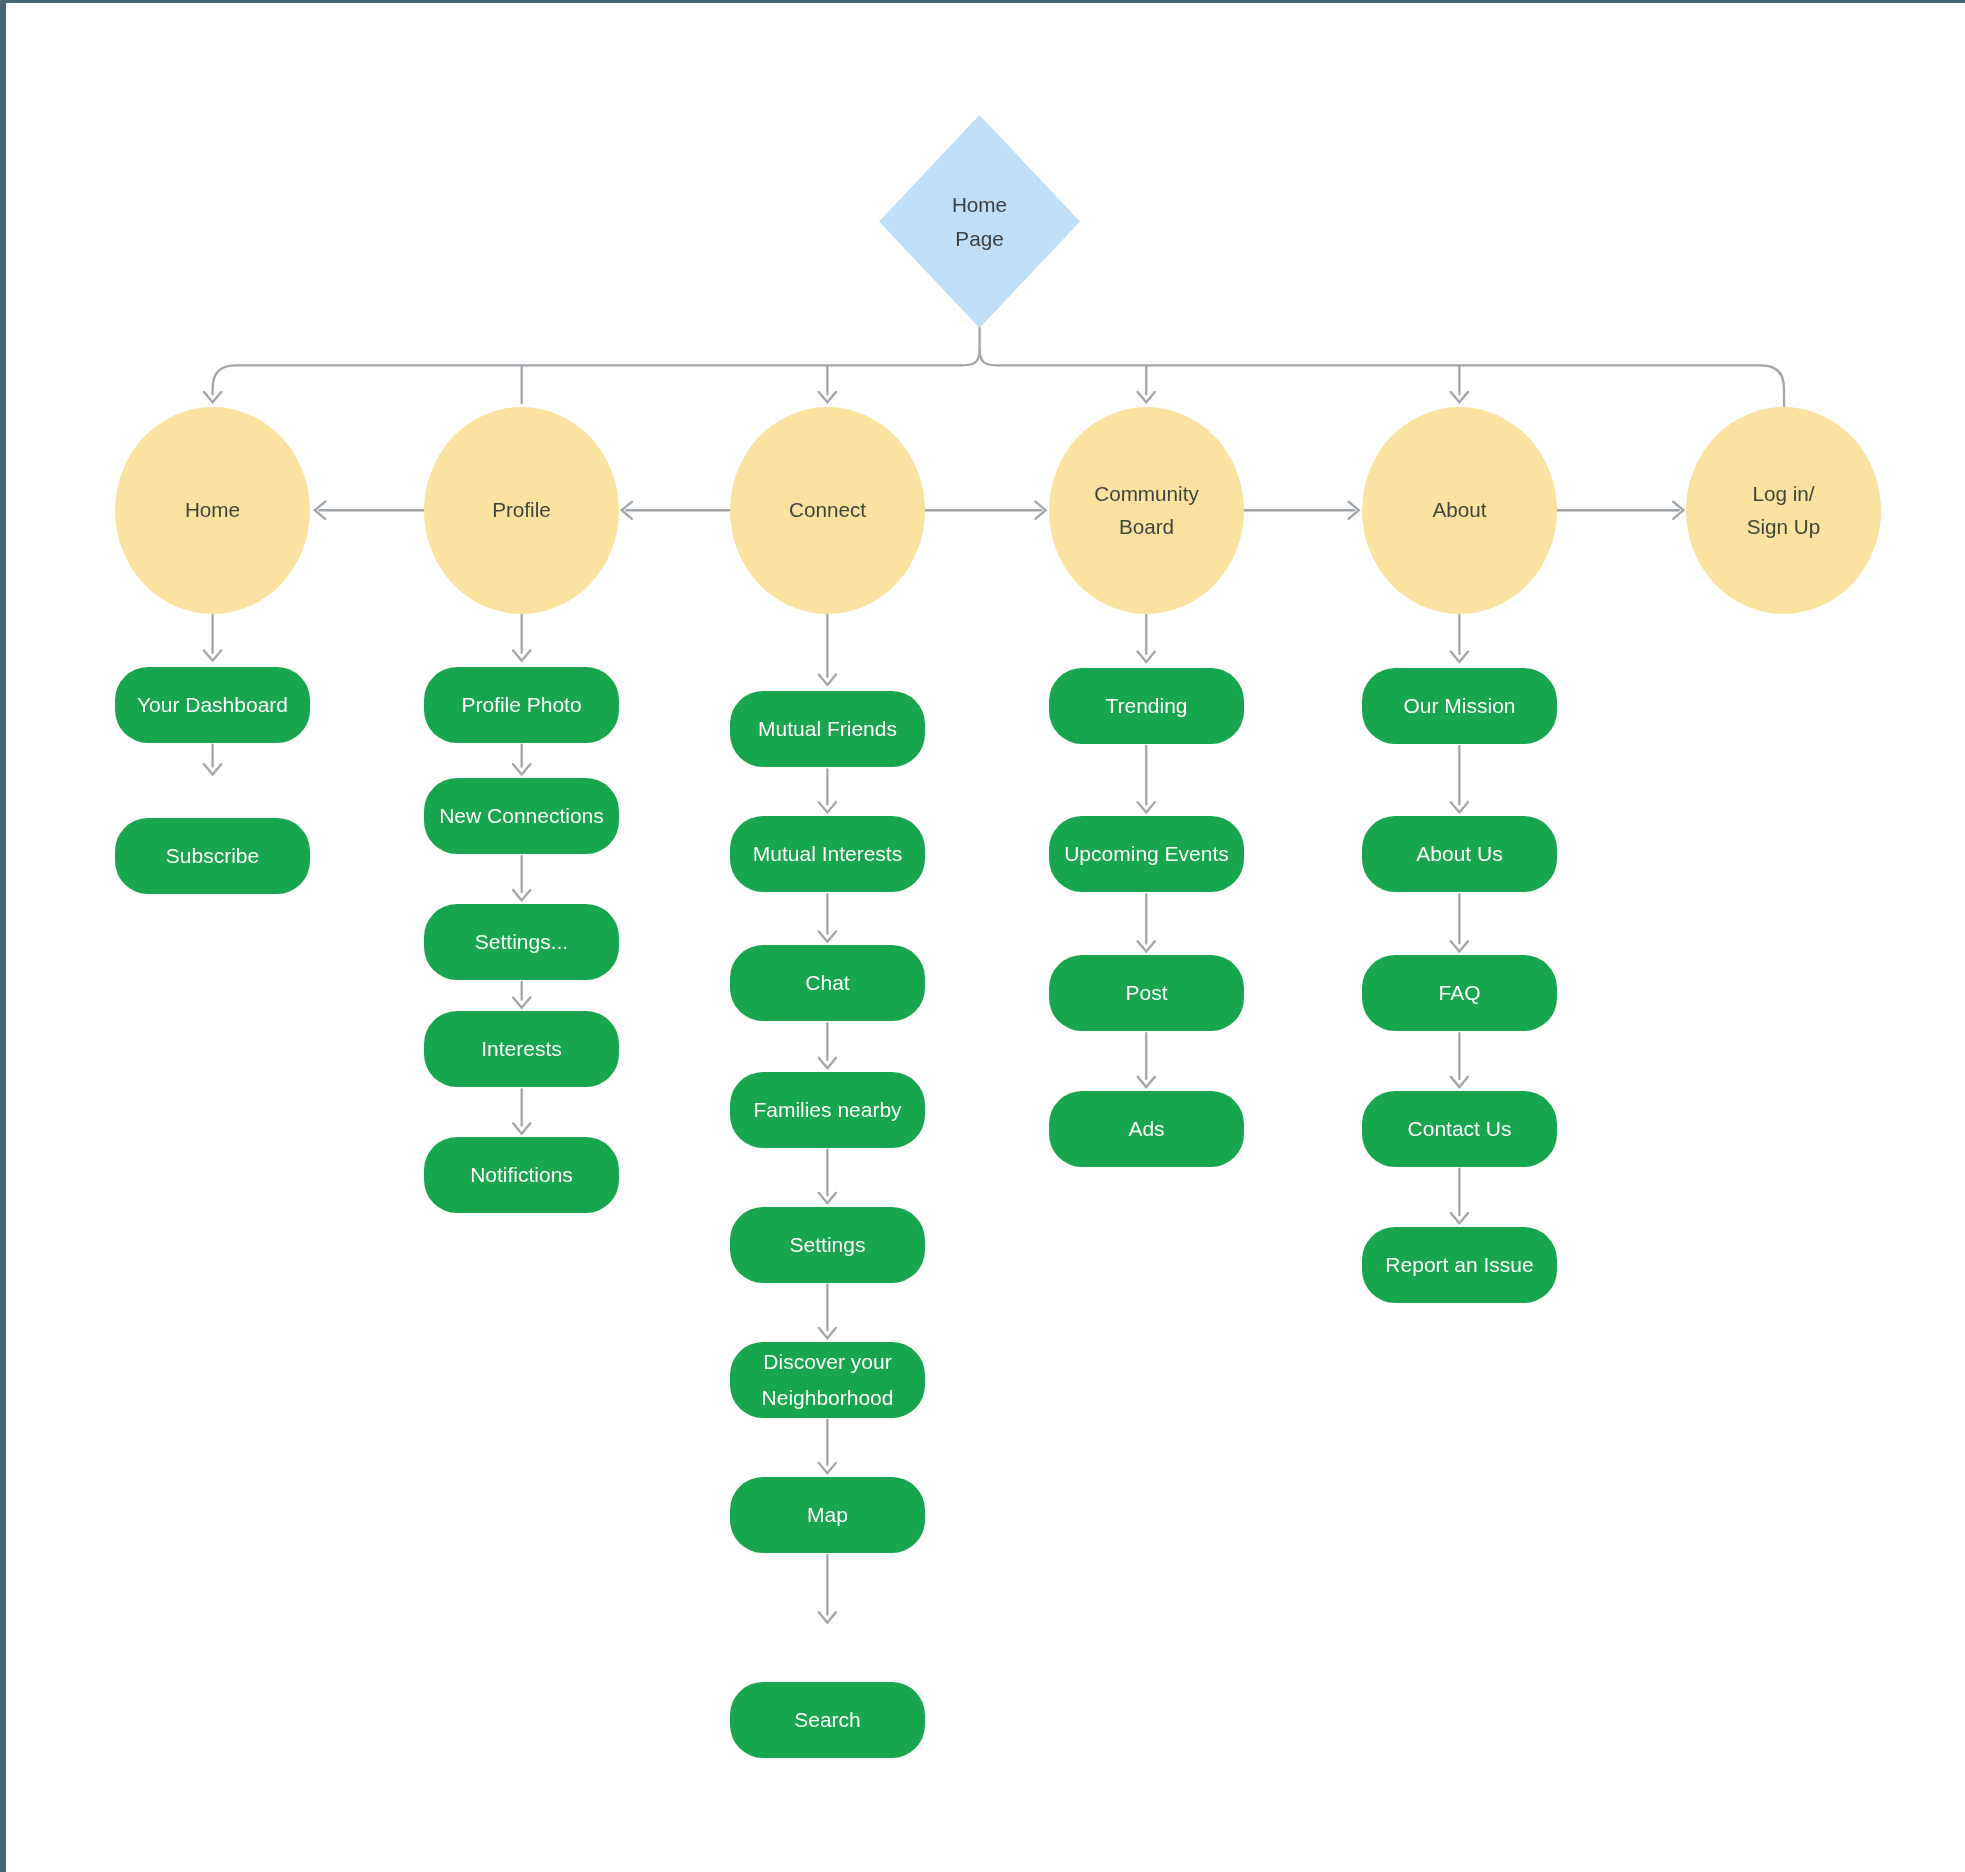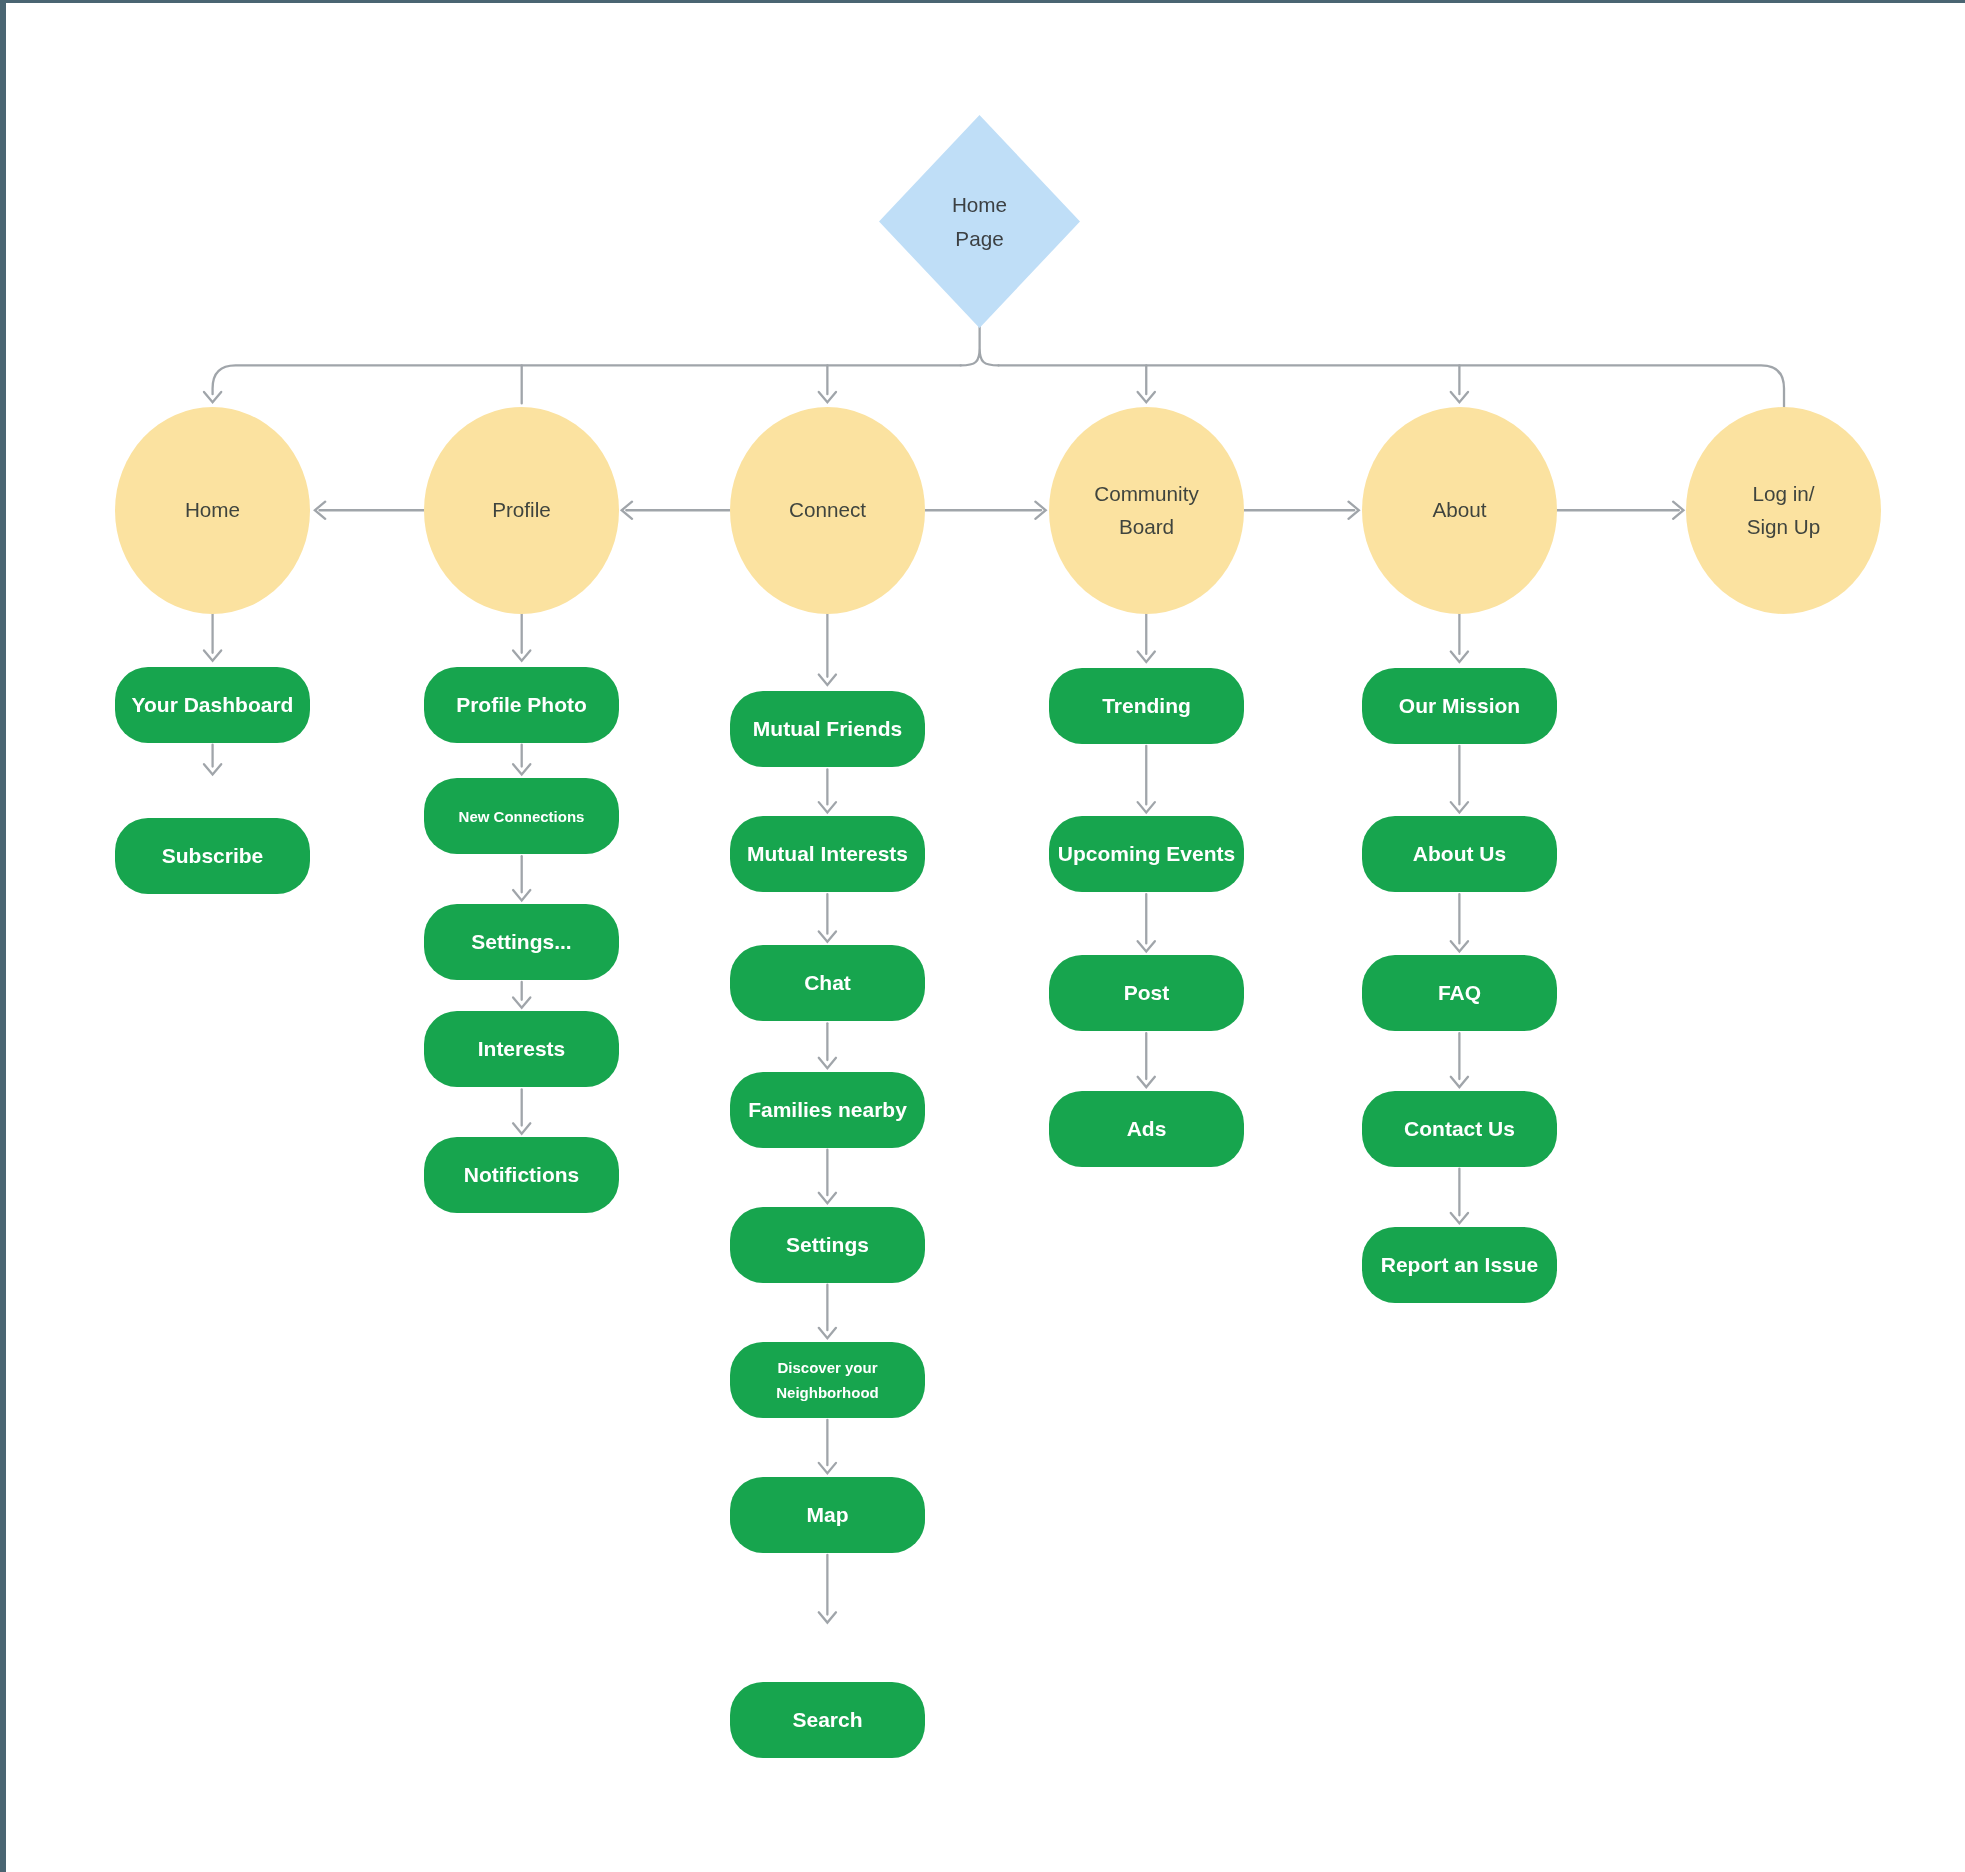--- a/index.html
+++ b/index.html
@@ -46,23 +46,23 @@
     border-radius: 50%;
     display: flex; align-items: center; justify-content: center;
     color: #3f443e; font-size: 20.7px; line-height: 1.55;
   }
   .pill {
     position: absolute;
     width: 195px; height: 76px;
     background: #17a54e;
     border-radius: 33px;
     display: flex; align-items: center; justify-content: center;
-    color: #ffffff; font-size: 21px; line-height: 1.4; font-weight: bold;
-  }
-  .pill.small { font-size: 15px; }
+    color: #ffffff; font-size: 21px; line-height: 1.4;
+  }
+  .pill.small { font-size: 21px; }
   .pill.small.leftlines { line-height: 1.7; }
   .lines { display: flex; flex-direction: column; align-items: center; text-align: center; }
   .leftlines .lines { align-items: center; text-align: left; }
   .lines span:empty { display: none; }
 </style>
 </head>
 <body>
 
 <div class="frame-top"></div>
 <div class="frame-left"></div>

